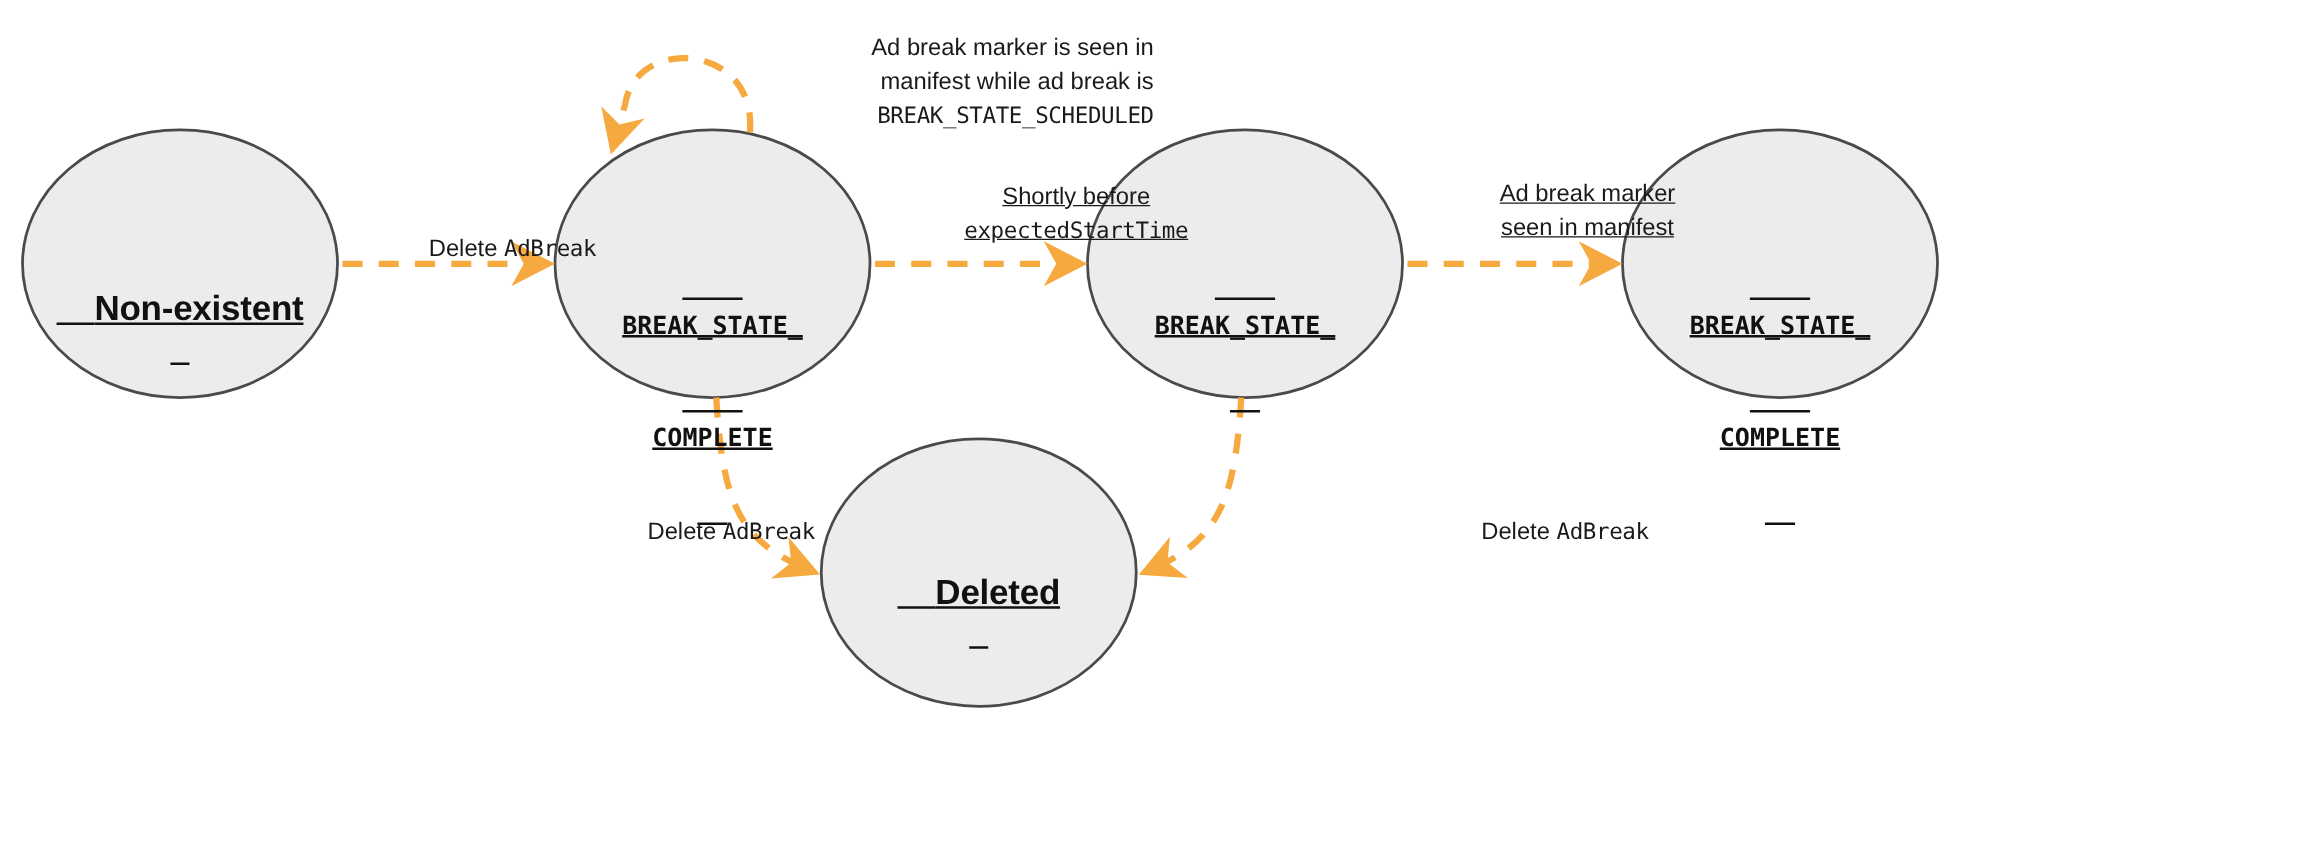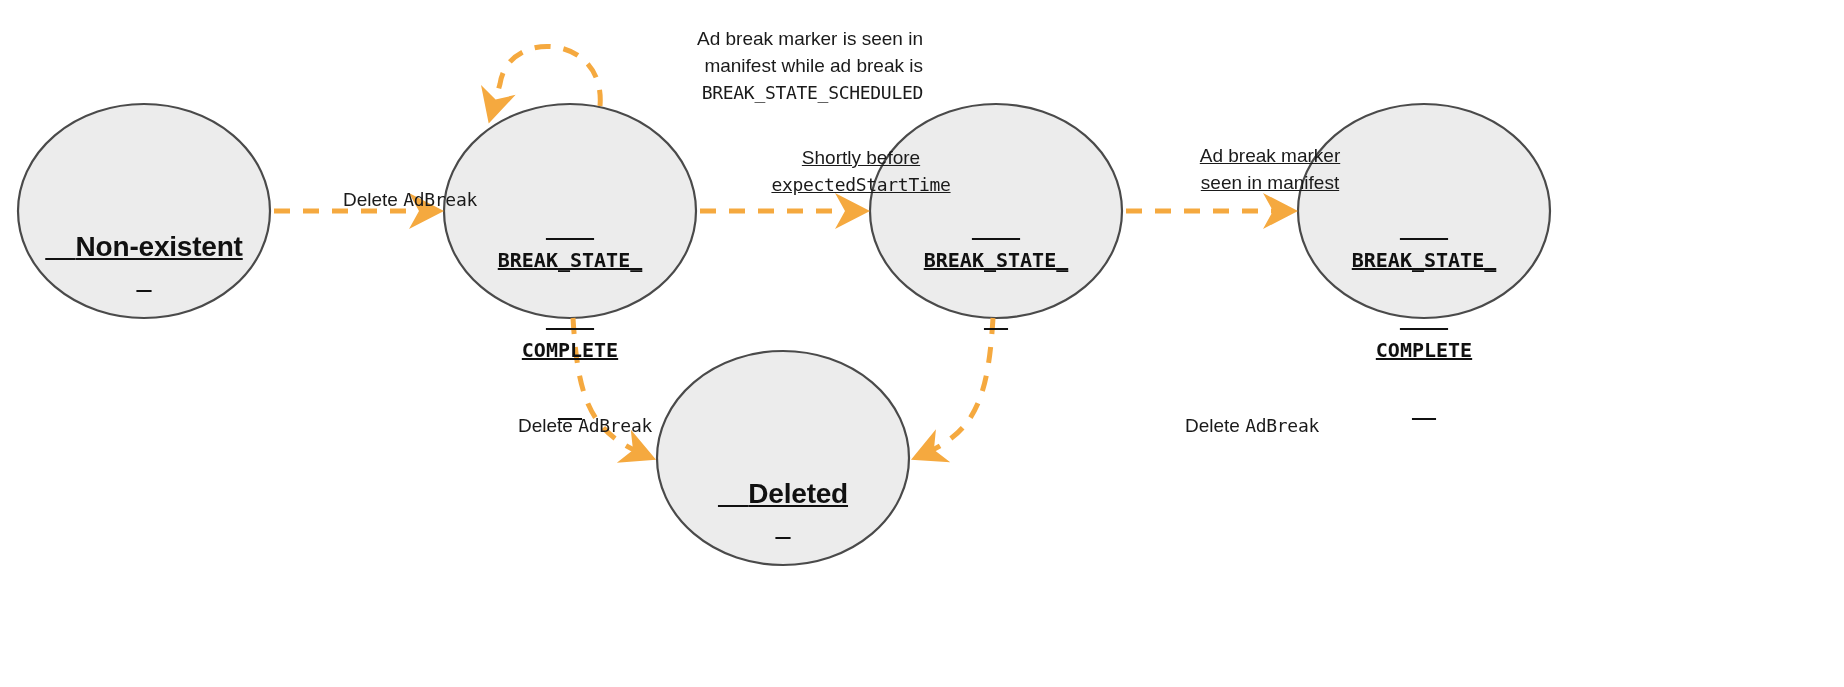--- a/index.html
+++ b/index.html
@@ -106,21 +106,21 @@
 
   <div class="node-label mono" style="left:852px; top:185px; width:288px;">
     <div>BREAK_STATE_</div>
   </div>
 
   <div class="node-label mono" style="left:1280px; top:185px; width:288px;">
     <div>BREAK_STATE_</div>
     <div>COMPLETE</div>
   </div>
 
-  <div class="node-label sans" style="left:639px; top:446px; width:288px;">
+  <div class="node-label sans" style="left:639px; top:426px; width:288px;">
     <span>Deleted</span>
   </div>
 
   <div class="edge-label left" style="left:343px; top:186px;"><span>Delete </span><span class="code">AdBreak</span></div>
 
   <div class="edge-label left" style="left:697px; top:25px;"><span>Ad break marker is seen in
 manifest while ad break is</span><br><span class="code">BREAK_STATE_SCHEDULED</span></div>
 
   <div class="edge-label center" style="left:706px; top:144px; width:310px;"><span>Shortly before</span><br><span class="code">expectedStartTime</span></div>
 

